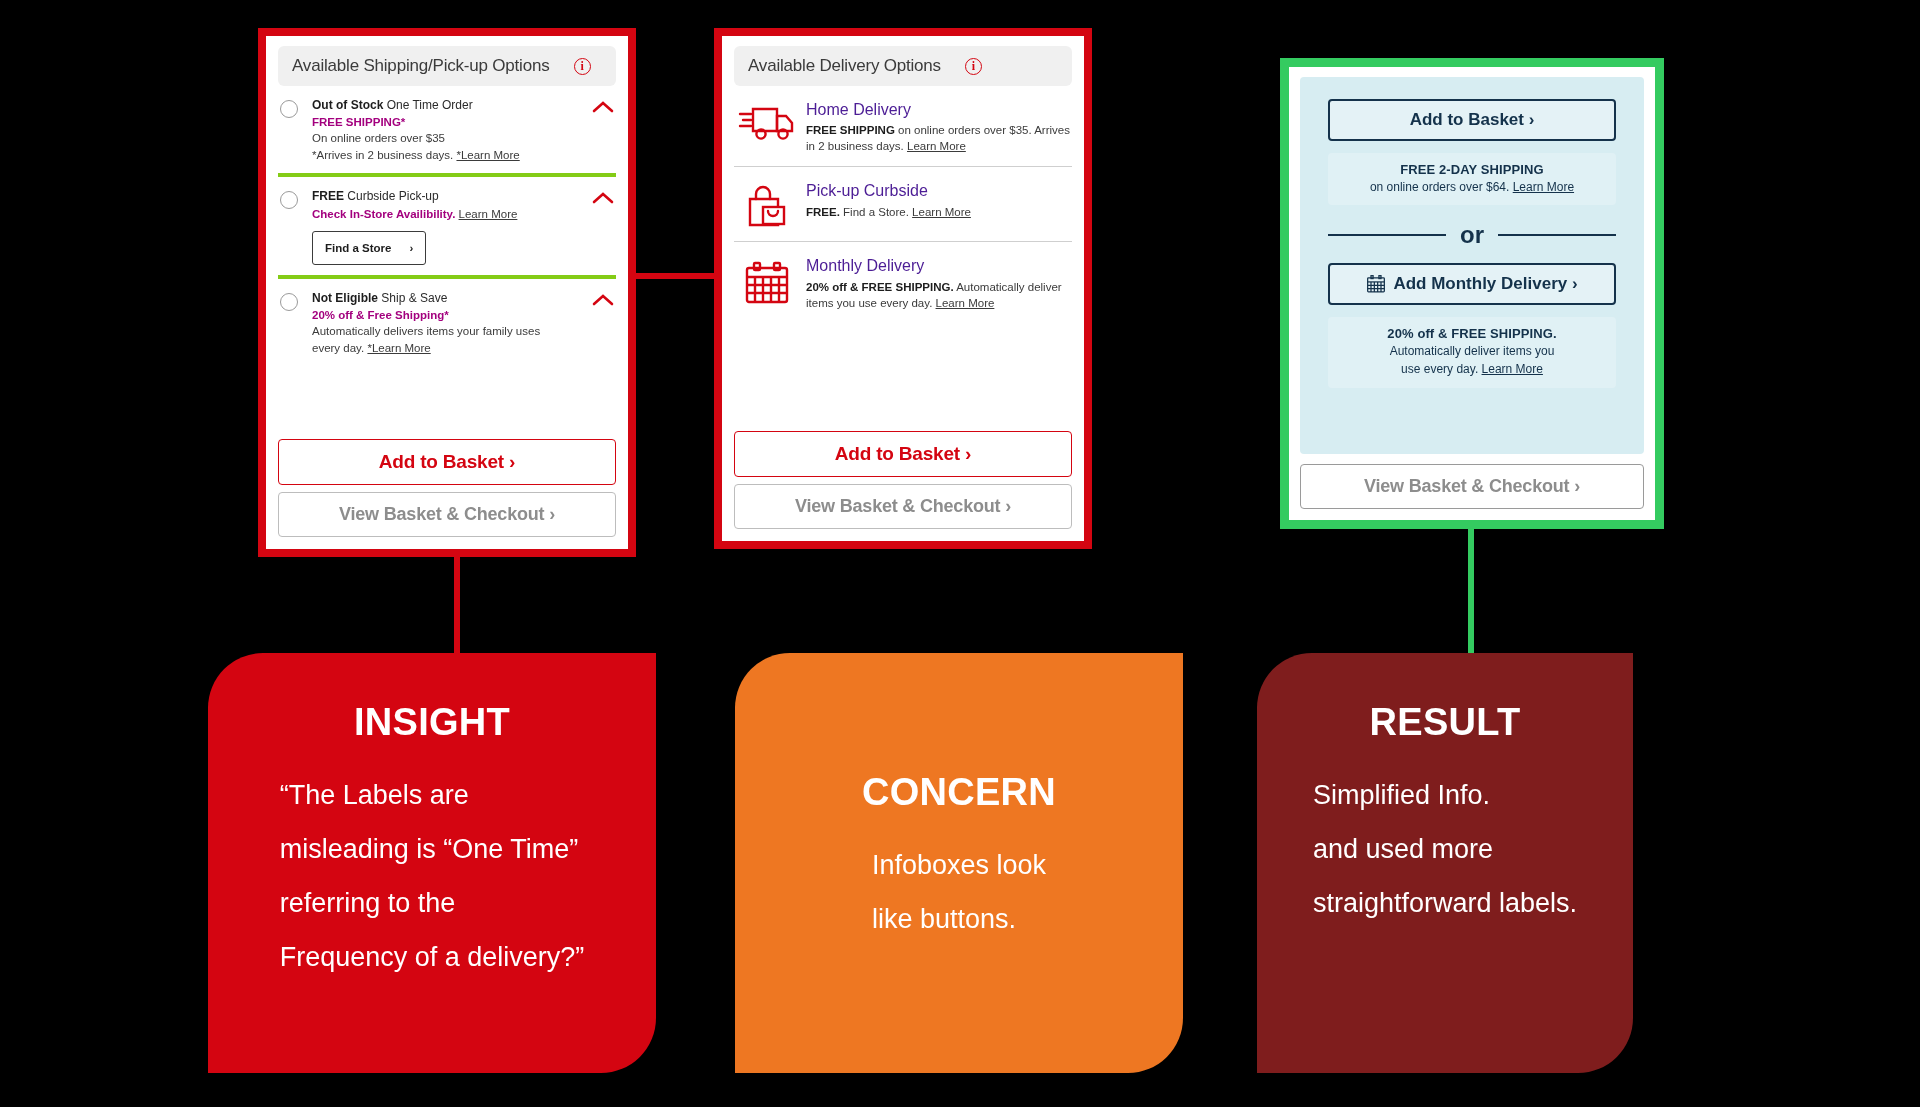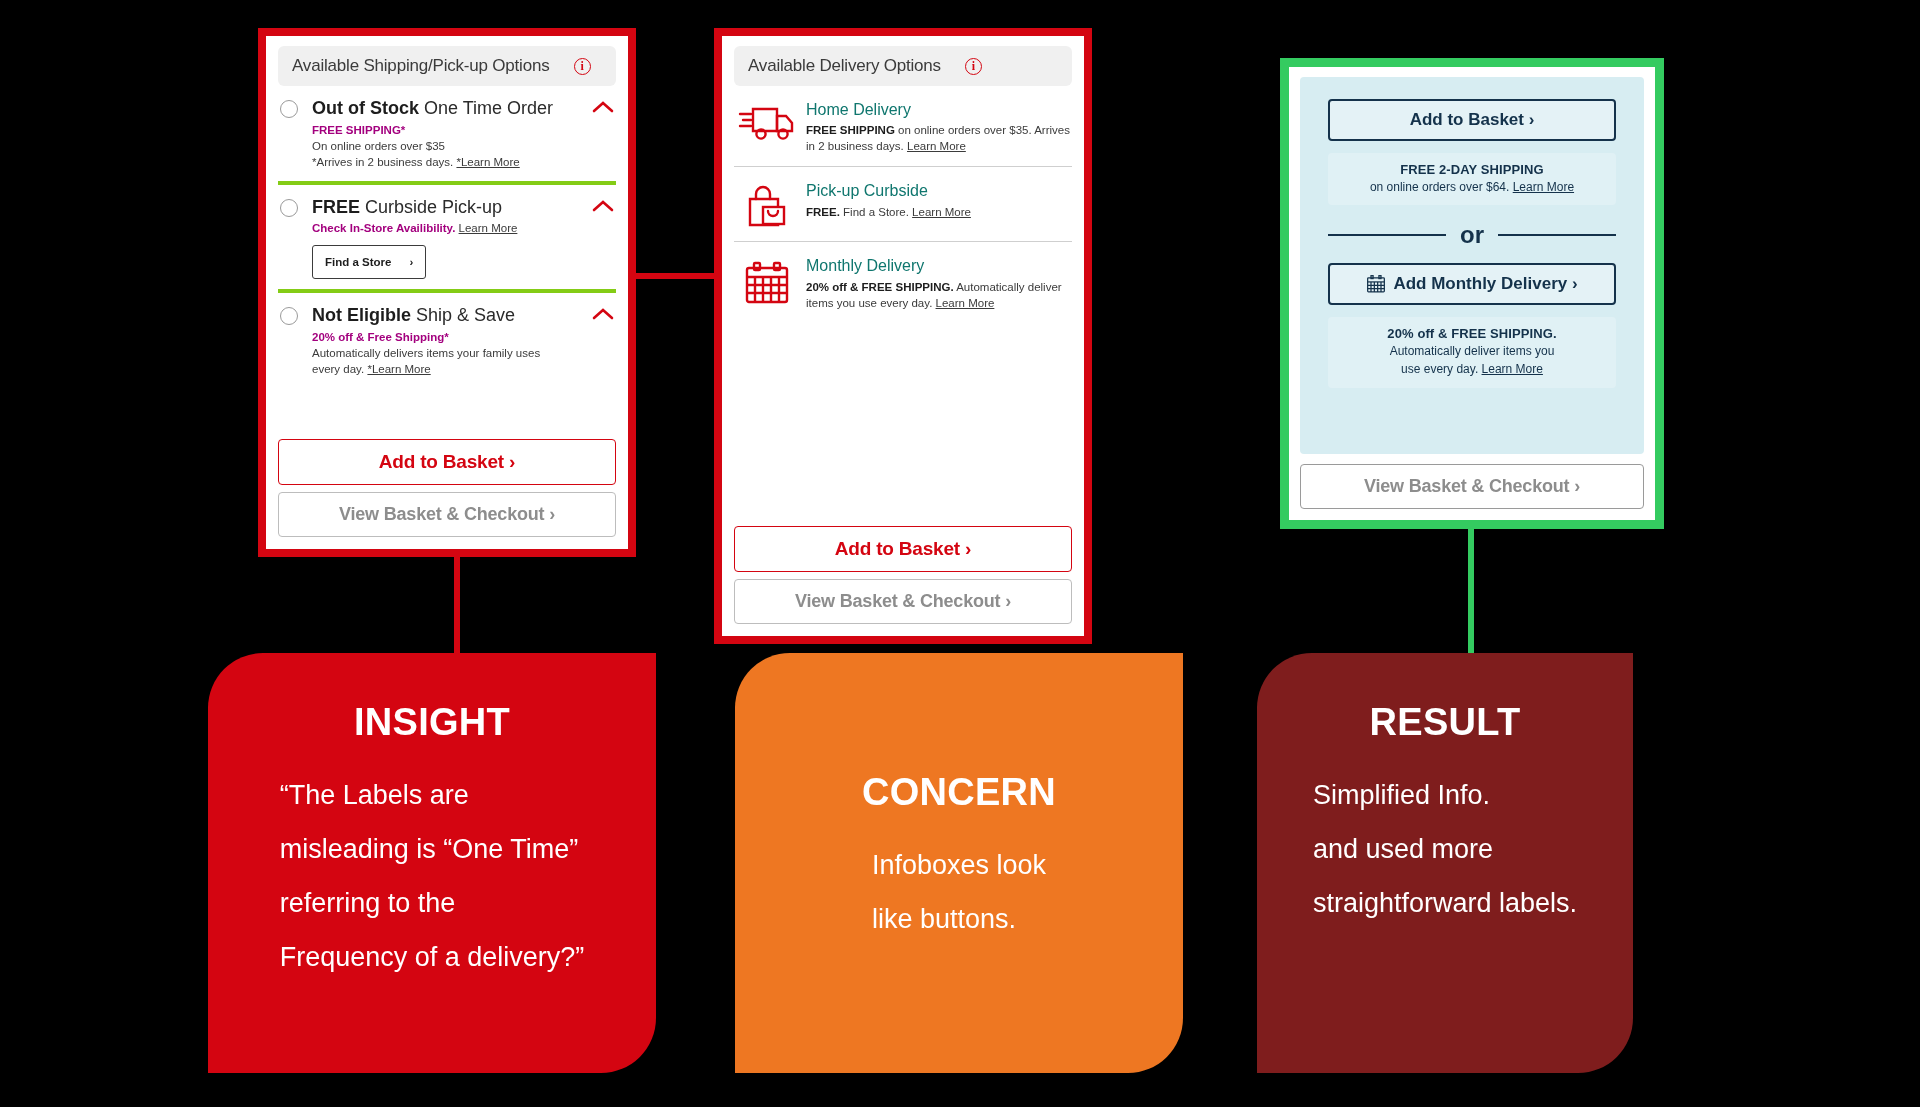--- a/index.html
+++ b/index.html
@@ -57,21 +57,21 @@
     padding: 12px 2px 10px 2px;
     position: relative;
   }
   .opt-row + .opt-row { border-top: 4px solid #84cc16; }
   .radio {
     width: 18px; height: 18px; border-radius: 50%;
     border: 1.5px solid #9a9a9a; background: #fff;
     flex: 0 0 auto; margin-top: 2px; margin-right: 14px;
   }
   .opt-body { flex: 1 1 auto; min-width: 0; }
-  .opt-title { font-size: 18px; color: #2b2b2b; line-height: 1.2; }
+  .opt-title { font-size: 12px; color: #2b2b2b; line-height: 1.2; }
   .opt-title b { font-weight: bold; color: #1d1d1d; }
   .opt-promo {
     font-size: 11.5px; font-weight: bold; color: #A3007E;
     margin-top: 3px; line-height: 1.3;
   }
   .opt-sub { font-size: 11.5px; color: #3b3b3b; margin-top: 1px; line-height: 1.35; }
   .lm { text-decoration: underline; color: #3b3b3b; }
   .chev-up {
     flex: 0 0 auto; margin-left: 6px; margin-top: 3px;
     width: 22px; height: 12px;
@@ -83,21 +83,21 @@
     padding: 10px 12px;
     font-size: 11.5px; font-weight: bold; color: #1d1d1d;
     background: #fff;
   }
 
   
   .drow { display: flex; align-items: flex-start; padding: 14px 2px 12px 2px; }
   .drow + .drow { border-top: 1px solid #cfcfcf; }
   .dicon { flex: 0 0 auto; width: 62px; margin-right: 8px; display:flex; justify-content:center; padding-top:4px;}
   .dbody { flex: 1 1 auto; }
-  .dtitle { font-size: 16px; color: #0f766e; line-height: 1.2; }
+  .dtitle { font-size: 16px; color: #4c1d95; line-height: 1.2; }
   .dsub { font-size: 11.5px; color: #3b3b3b; margin-top: 3px; line-height: 1.4; }
   .dsub b { font-weight: bold; color: #1d1d1d; }
 
   
   .spacer { flex: 1 1 auto; }
   .btn-basket {
     border: 1.7px solid #D40511; border-radius: 4px;
     background: #fff; color: #D40511;
     font-size: 19px; font-weight: bold;
     text-align: center; padding: 11px 0;
@@ -233,21 +233,21 @@
             <path d="M2 10 L11 2 L20 10" fill="none" stroke="#D40511" stroke-width="2.6" stroke-linecap="round"></path>
           </svg>
       </div>
 
       <div class="spacer"></div>
       <div class="btn-basket">Add to Basket ›</div>
       <div class="btn-checkout">View Basket &amp; Checkout ›</div>
     </div>
   </div>
 
-  <div class="frame frame-red" style="left:714px; top:28px; width:378px; height:616px;">
+  <div class="frame frame-red" style="left:714px; top:28px; width:378px; height:521px;">
     <div class="card-inner">
 
       <div class="opt-header">
         <span>Available Delivery Options</span>
         <span class="info-icon">i</span>
       </div>
 
       <div class="drow">
         <div class="dicon">
           <svg width="58" height="38" viewBox="0 0 58 38">

